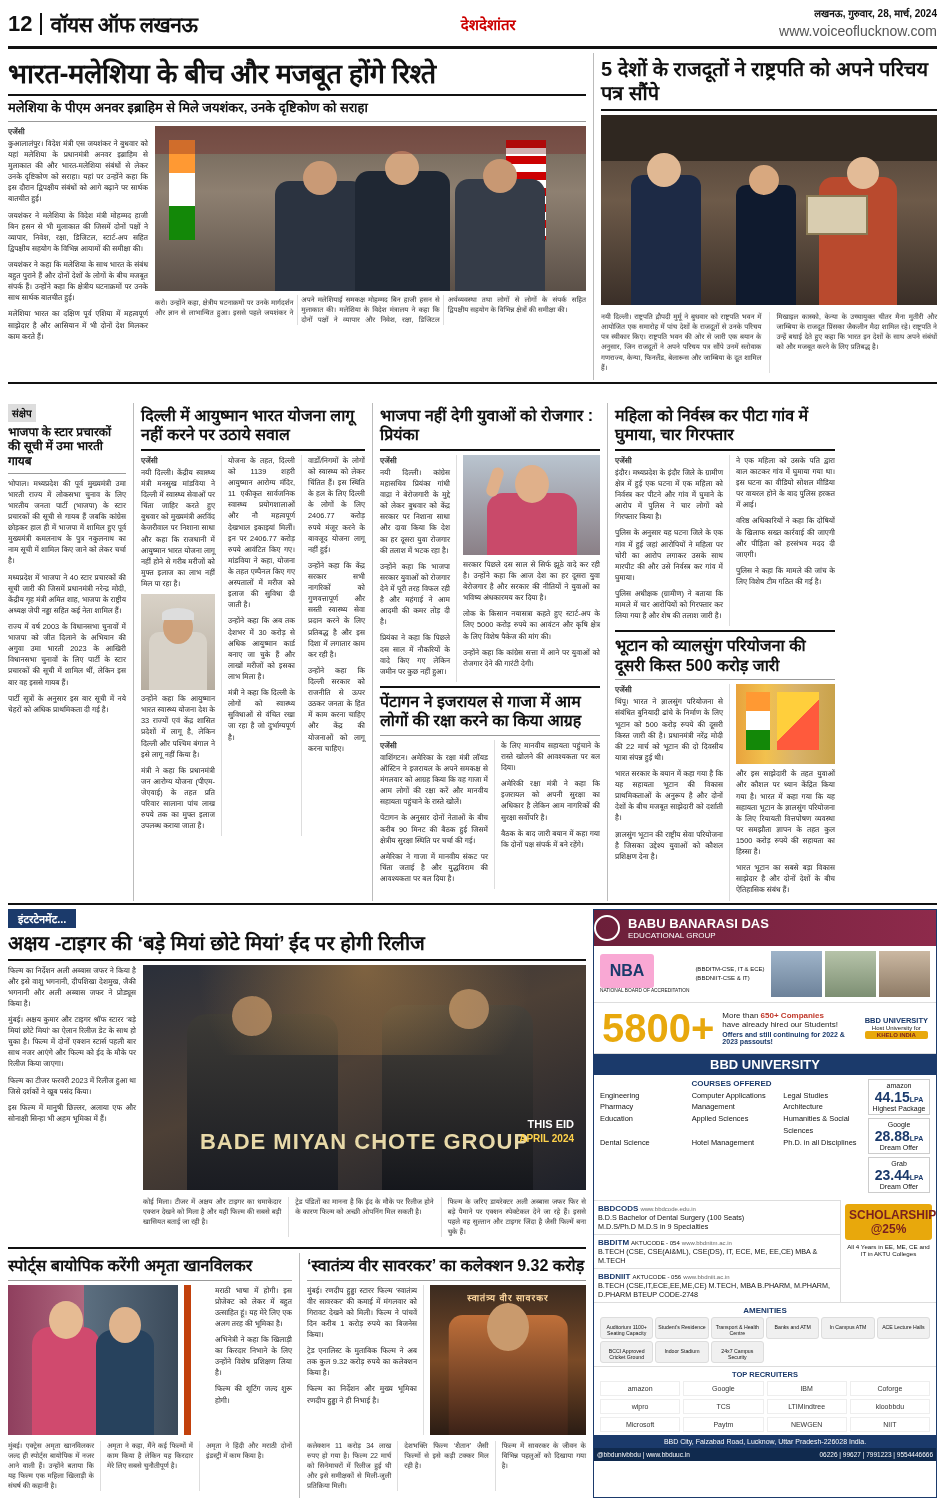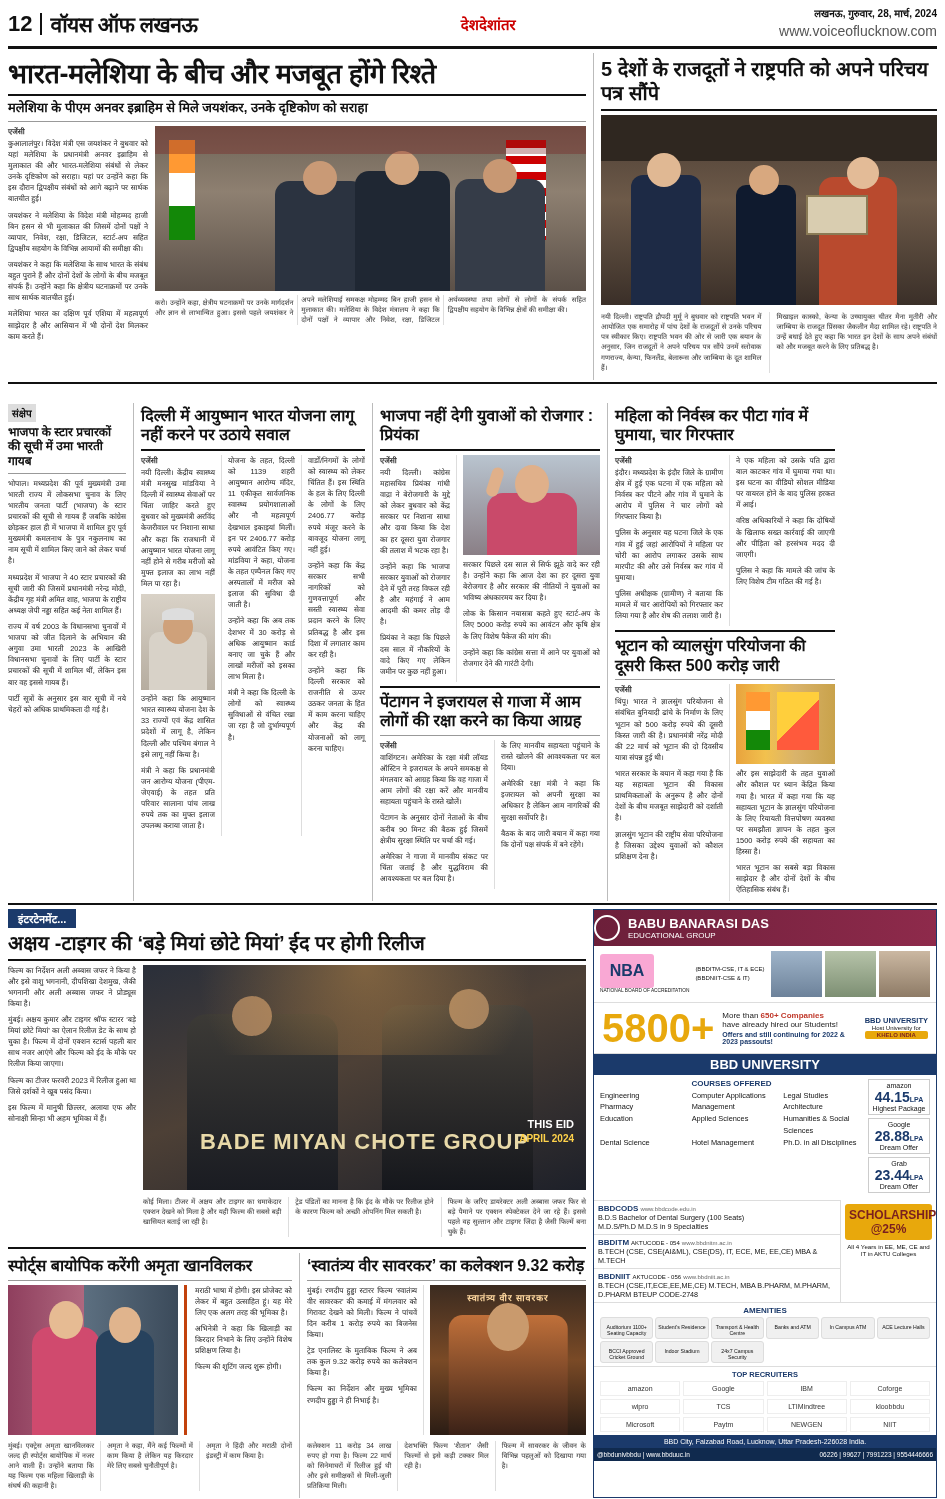--- a/index.html
+++ b/index.html
@@ -318,21 +318,21 @@
           <div class="rule-thin"></div>
           <div class="row" style="gap:6px;">
             <div style="width:170px;">
               <div class="photo" style="height:150px;position:relative;background:linear-gradient(90deg,#8f3f5e 0%,#b0687f 45%,#5c6f80 45%,#3b4a5a 100%);">
                 <div style="position:absolute;left:14%;bottom:0;width:40%;height:72%;background:#d04a6e;border-radius:18px 18px 0 0;"></div>
                 <div style="position:absolute;left:24%;bottom:96px;width:34px;height:38px;background:#e6bb93;border-radius:50%;"></div>
                 <div style="position:absolute;right:14%;bottom:0;width:34%;height:70%;background:#27425d;border-radius:16px 16px 0 0;"></div>
                 <div style="position:absolute;right:22%;bottom:92px;width:32px;height:36px;background:#e0b48d;border-radius:50%;"></div>
               </div>
             </div>
-            <div style="flex:1;border-left:3px solid #c2410c;padding-left:8px;">
+            <div style="flex:1;border-left:7px solid #c2410c;padding-left:24px;">
               <p class="body">मराठी भाषा में होगी। इस प्रोजेक्ट को लेकर में बहुत उत्साहित हूं। यह मेरे लिए एक अलग तरह की भूमिका है।</p>
               <p class="body">अभिनेत्री ने कहा कि खिलाड़ी का किरदार निभाने के लिए उन्होंने विशेष प्रशिक्षण लिया है।</p>
               <p class="body">फिल्म की शूटिंग जल्द शुरू होगी।</p>
             </div>
           </div>
           <div class="row" style="gap:6px;margin-top:3px;">
             <p class="cap" style="flex:1;">मुंबई। एक्ट्रेस अमृता खानविलकर जल्द ही स्पोर्ट्स बायोपिक में नजर आने वाली हैं। उन्होंने बताया कि यह फिल्म एक महिला खिलाड़ी के संघर्ष की कहानी है।</p>
             <p class="cap" style="flex:1;border-left:1px solid #ddd;padding-left:6px;">अमृता ने कहा, मैंने कई फिल्मों में काम किया है लेकिन यह किरदार मेरे लिए सबसे चुनौतीपूर्ण है।</p>
             <p class="cap" style="flex:1;border-left:1px solid #ddd;padding-left:6px;">अमृता ने हिंदी और मराठी दोनों इंडस्ट्री में काम किया है।</p>
           </div>

